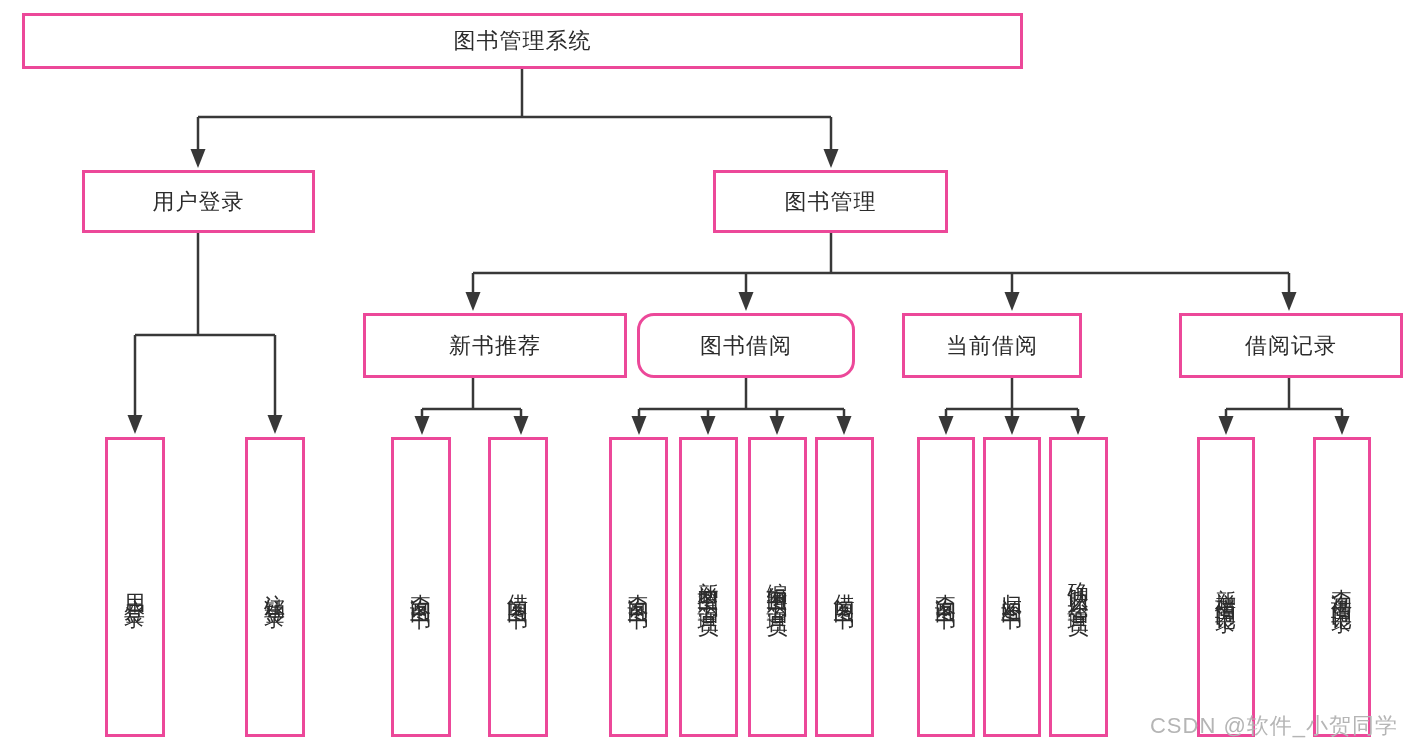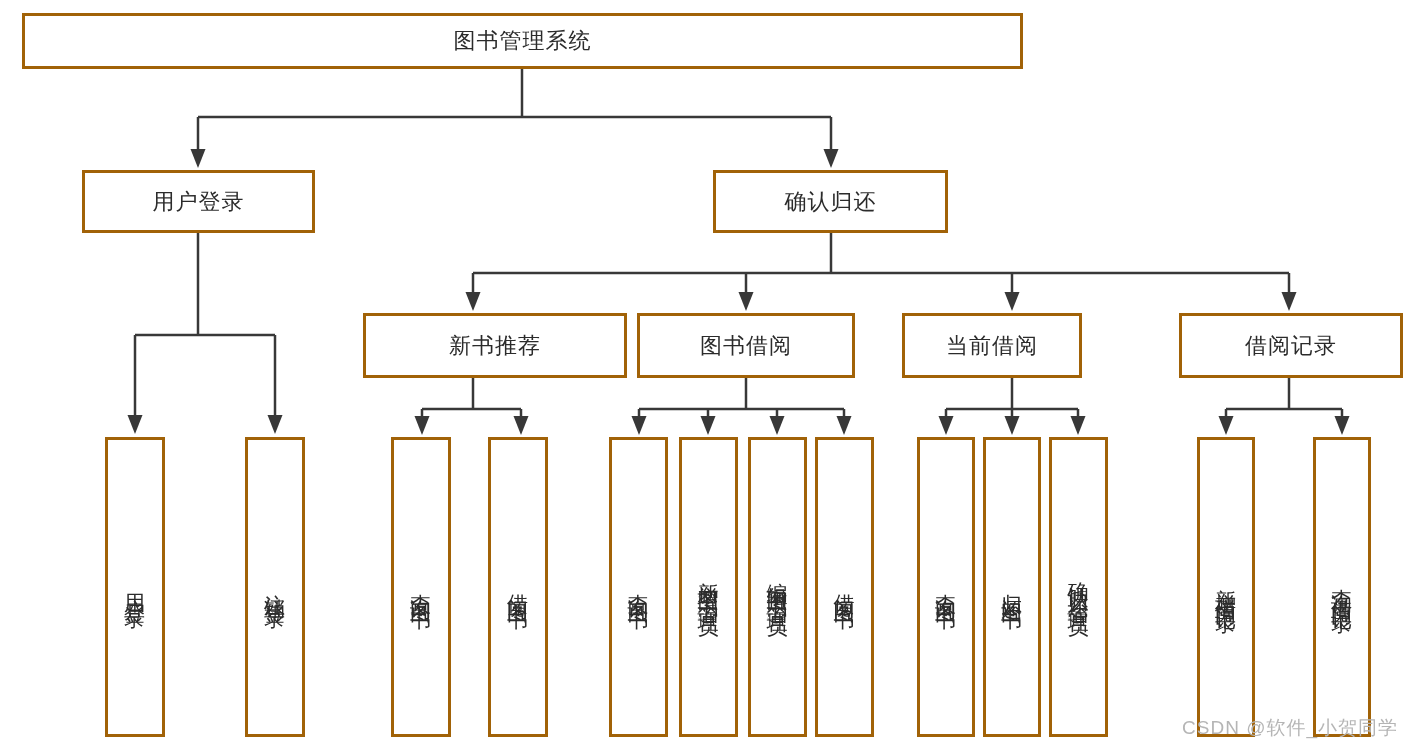--- a/index.html
+++ b/index.html
@@ -3,32 +3,32 @@
 <meta charset="utf-8">
 <style>
   html,body { margin:0; padding:0; background:#ffffff; }
   .stage {
     position:relative; width:1405px; height:747px; background:#ffffff;
     font-family:"Liberation Sans", sans-serif; overflow:hidden;
   }
   .connectors { position:absolute; left:0; top:0; z-index:1; }
   .box {
     position:absolute; box-sizing:border-box; background:#ffffff;
-    border:3px solid #a16207; display:flex; align-items:center; justify-content:center;
+    border:3px solid #ec4899; display:flex; align-items:center; justify-content:center;
     color:#2b2b2b; z-index:2;
   }
   .hbox { font-size:22px; letter-spacing:1px; white-space:nowrap; }
   .vbox { z-index:2; }
   .vbox .vtext {
     writing-mode:vertical-rl; text-orientation:mixed;
     font-size:21px; letter-spacing:5px; line-height:1; white-space:nowrap;
   }
   .watermark {
     position:absolute; right:7px; bottom:6px; z-index:3;
-    font-size:19px; color:#b5b5b5; letter-spacing:1px; white-space:nowrap;
+    font-size:22px; color:#b5b5b5; letter-spacing:1px; white-space:nowrap;
   }
 </style>
 </head>
 <body>
 
 <div class="stage">
 
   <svg class="connectors" width="1405" height="747" viewBox="0 0 1405 747">
       <line x1="522" y1="69" x2="522" y2="117" stroke="#383838" stroke-width="2.5"></line>
       <line x1="198" y1="117" x2="831" y2="117" stroke="#383838" stroke-width="2.5"></line>
@@ -85,27 +85,27 @@
     </svg>
 
   <div class="box hbox" style="left:22px; top:13px; width:1001px; height:56px;">
     <span>图书管理系统</span>
   </div>
 
   <div class="box hbox" style="left:82px; top:170px; width:233px; height:63px;">
     <span>用户登录</span>
   </div>
   <div class="box hbox" style="left:713px; top:170px; width:235px; height:63px;">
-    <span>确认归还</span>
+    <span>图书管理</span>
   </div>
 
   <div class="box hbox" style="left:363px; top:313px; width:264px; height:65px;">
     <span>新书推荐</span>
   </div>
-  <div class="box hbox" style="left:637px; top:313px; width:218px; height:65px;">
+  <div class="box hbox" style="left:637px; top:313px; width:218px; height:65px;border-radius:17px;">
     <span>图书借阅</span>
   </div>
   <div class="box hbox" style="left:902px; top:313px; width:180px; height:65px;">
     <span>当前借阅</span>
   </div>
   <div class="box hbox" style="left:1179px; top:313px; width:224px; height:65px;">
     <span>借阅记录</span>
   </div>
 
   <div class="box vbox" style="left:105px; top:437px; width:60px; height:300px;">

